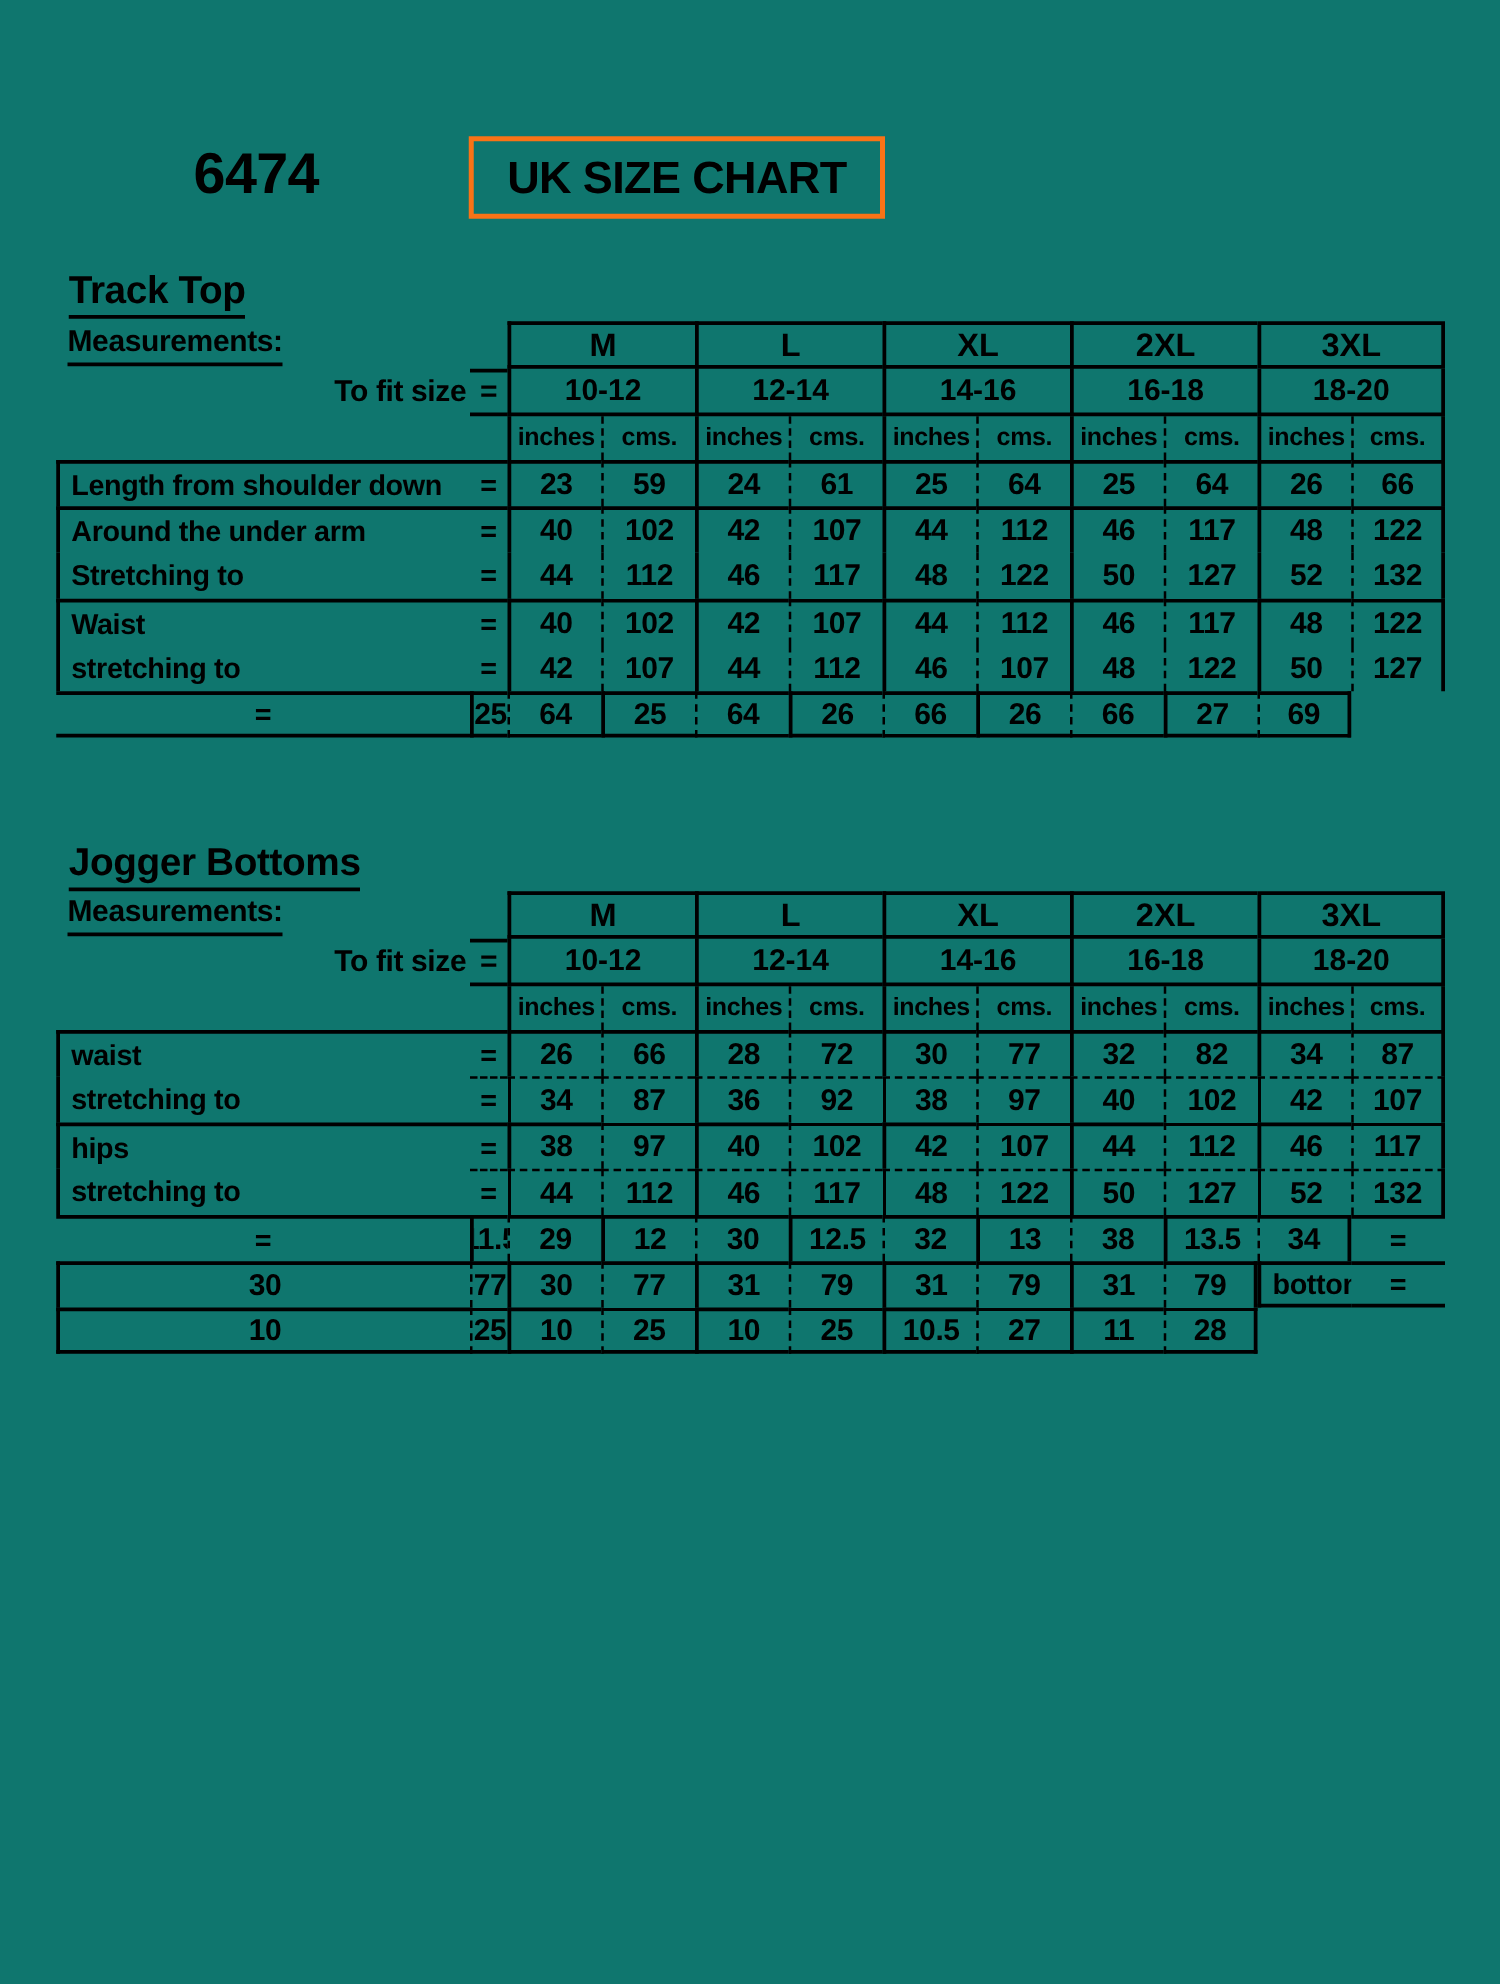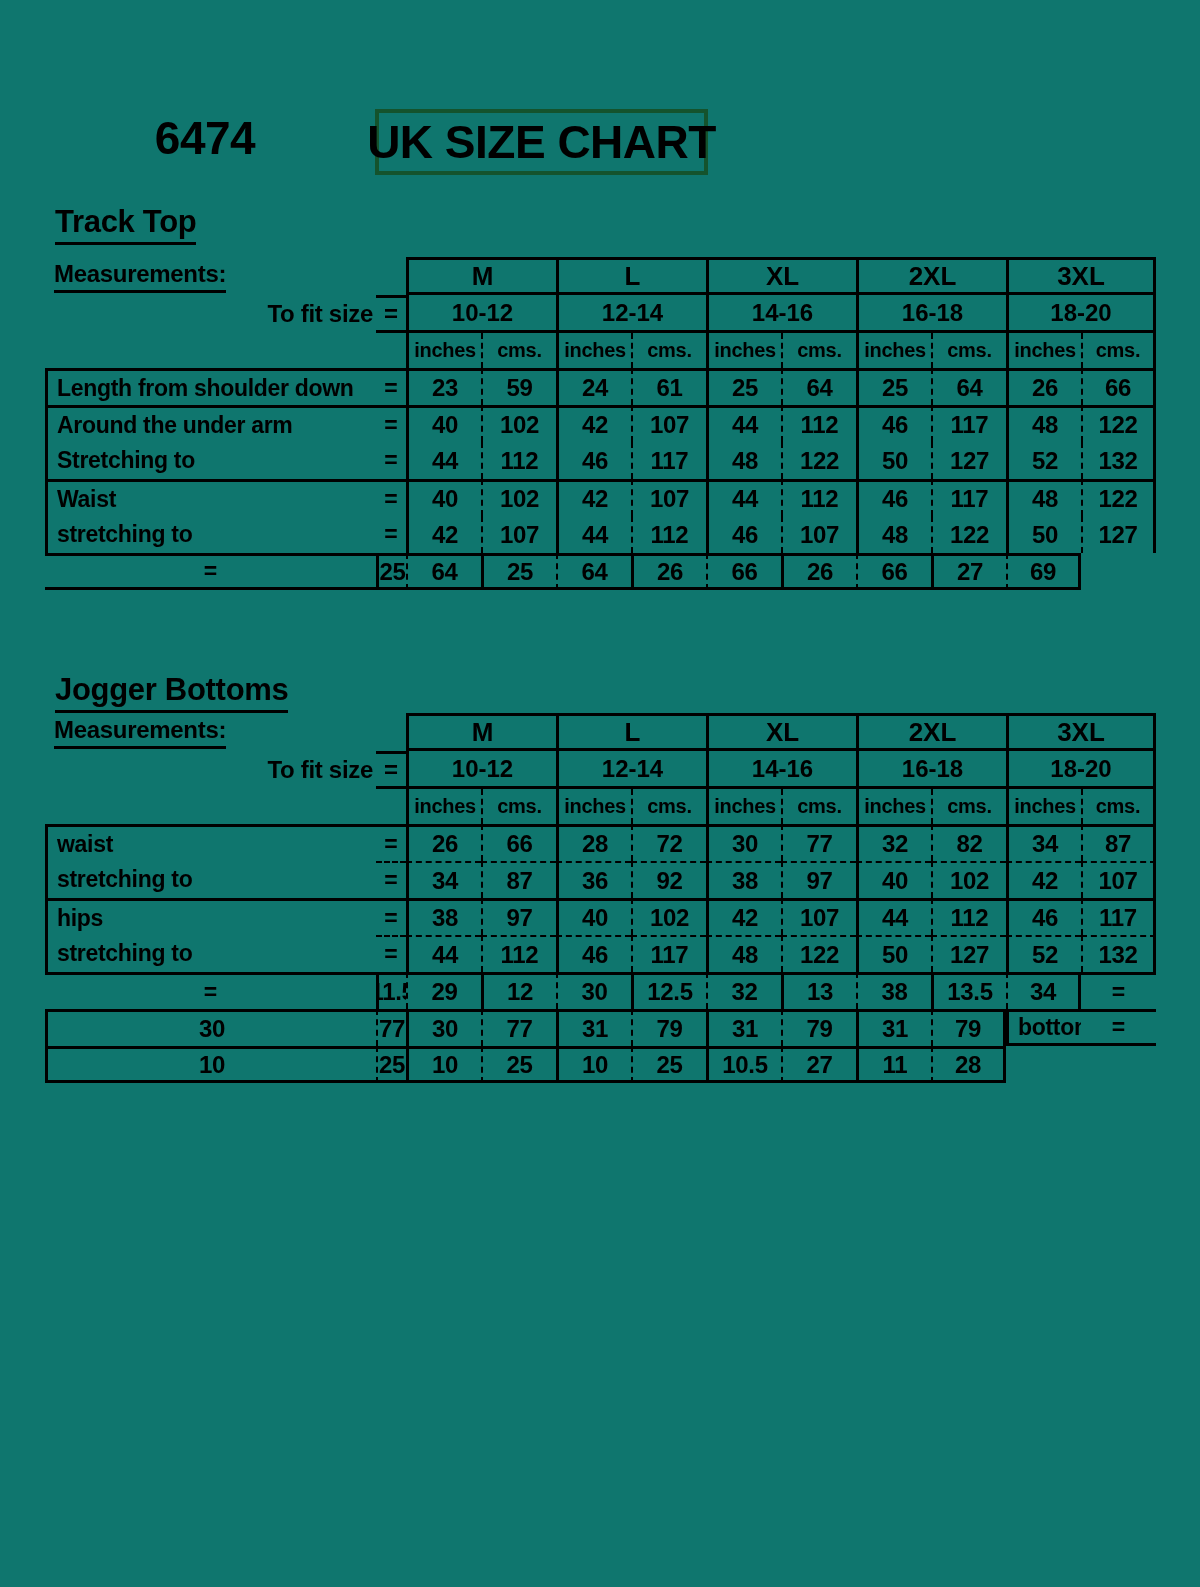--- a/index.html
+++ b/index.html
@@ -8,23 +8,23 @@
     font-family:"Liberation Sans", sans-serif;color:#000;font-weight:700;
     overflow:hidden;
   }
   
   .code{
     position:absolute;left:140px;top:110px;width:130px;height:56px;
     font-size:46px;line-height:56px;text-align:center;letter-spacing:-0.5px;
   }
   .title-box{
     position:absolute;left:375px;top:109px;width:333px;height:66px;
-    border:4px solid #14532d;box-sizing:border-box;
+    border:4px solid #f97316;box-sizing:border-box;
     display:flex;align-items:center;justify-content:center;
-    font-size:46px;letter-spacing:-0.5px;white-space:nowrap;
+    font-size:36px;letter-spacing:-0.5px;white-space:nowrap;
   }
   
   .theading{position:absolute;left:55px;font-size:31px;letter-spacing:-0.3px;}
   .theading span{display:inline-block;border-bottom:3px solid #000;padding-bottom:2px;}
   
   .stable{
     position:absolute;left:45px;display:grid;
     grid-template-columns:331px 30px repeat(10,75px);
   }
   .c{box-sizing:border-box;display:flex;align-items:center;justify-content:center;overflow:hidden;white-space:nowrap;}
@@ -49,21 +49,21 @@
 </style>
 </head>
 <body>
 
 <div class="page">
   <div class="code">6474</div>
   <div class="title-box">
     <span>UK SIZE CHART</span>
   </div>
   <div id="tables-root">
-      <div class="theading" style="top: 204px;"><span>Track Top</span></div>
+      <div class="theading" style="top: 214px;"><span>Track Top</span></div>
       <div class="stable" style="top: 257px; grid-template-rows: 38px 38px 35px repeat(6, 37px);">
         <div class="c lab">
           <span class="meas">Measurements:</span>
         </div>
         <div class="c"></div>
         <div class="c size-name span2 bL bT bB">M</div>
         <div class="c size-name span2 bL bT bB">L</div>
         <div class="c size-name span2 bL bT bB">XL</div>
         <div class="c size-name span2 bL bT bB">2XL</div>
         <div class="c size-name span2 bL bT bB bR">3XL</div>

